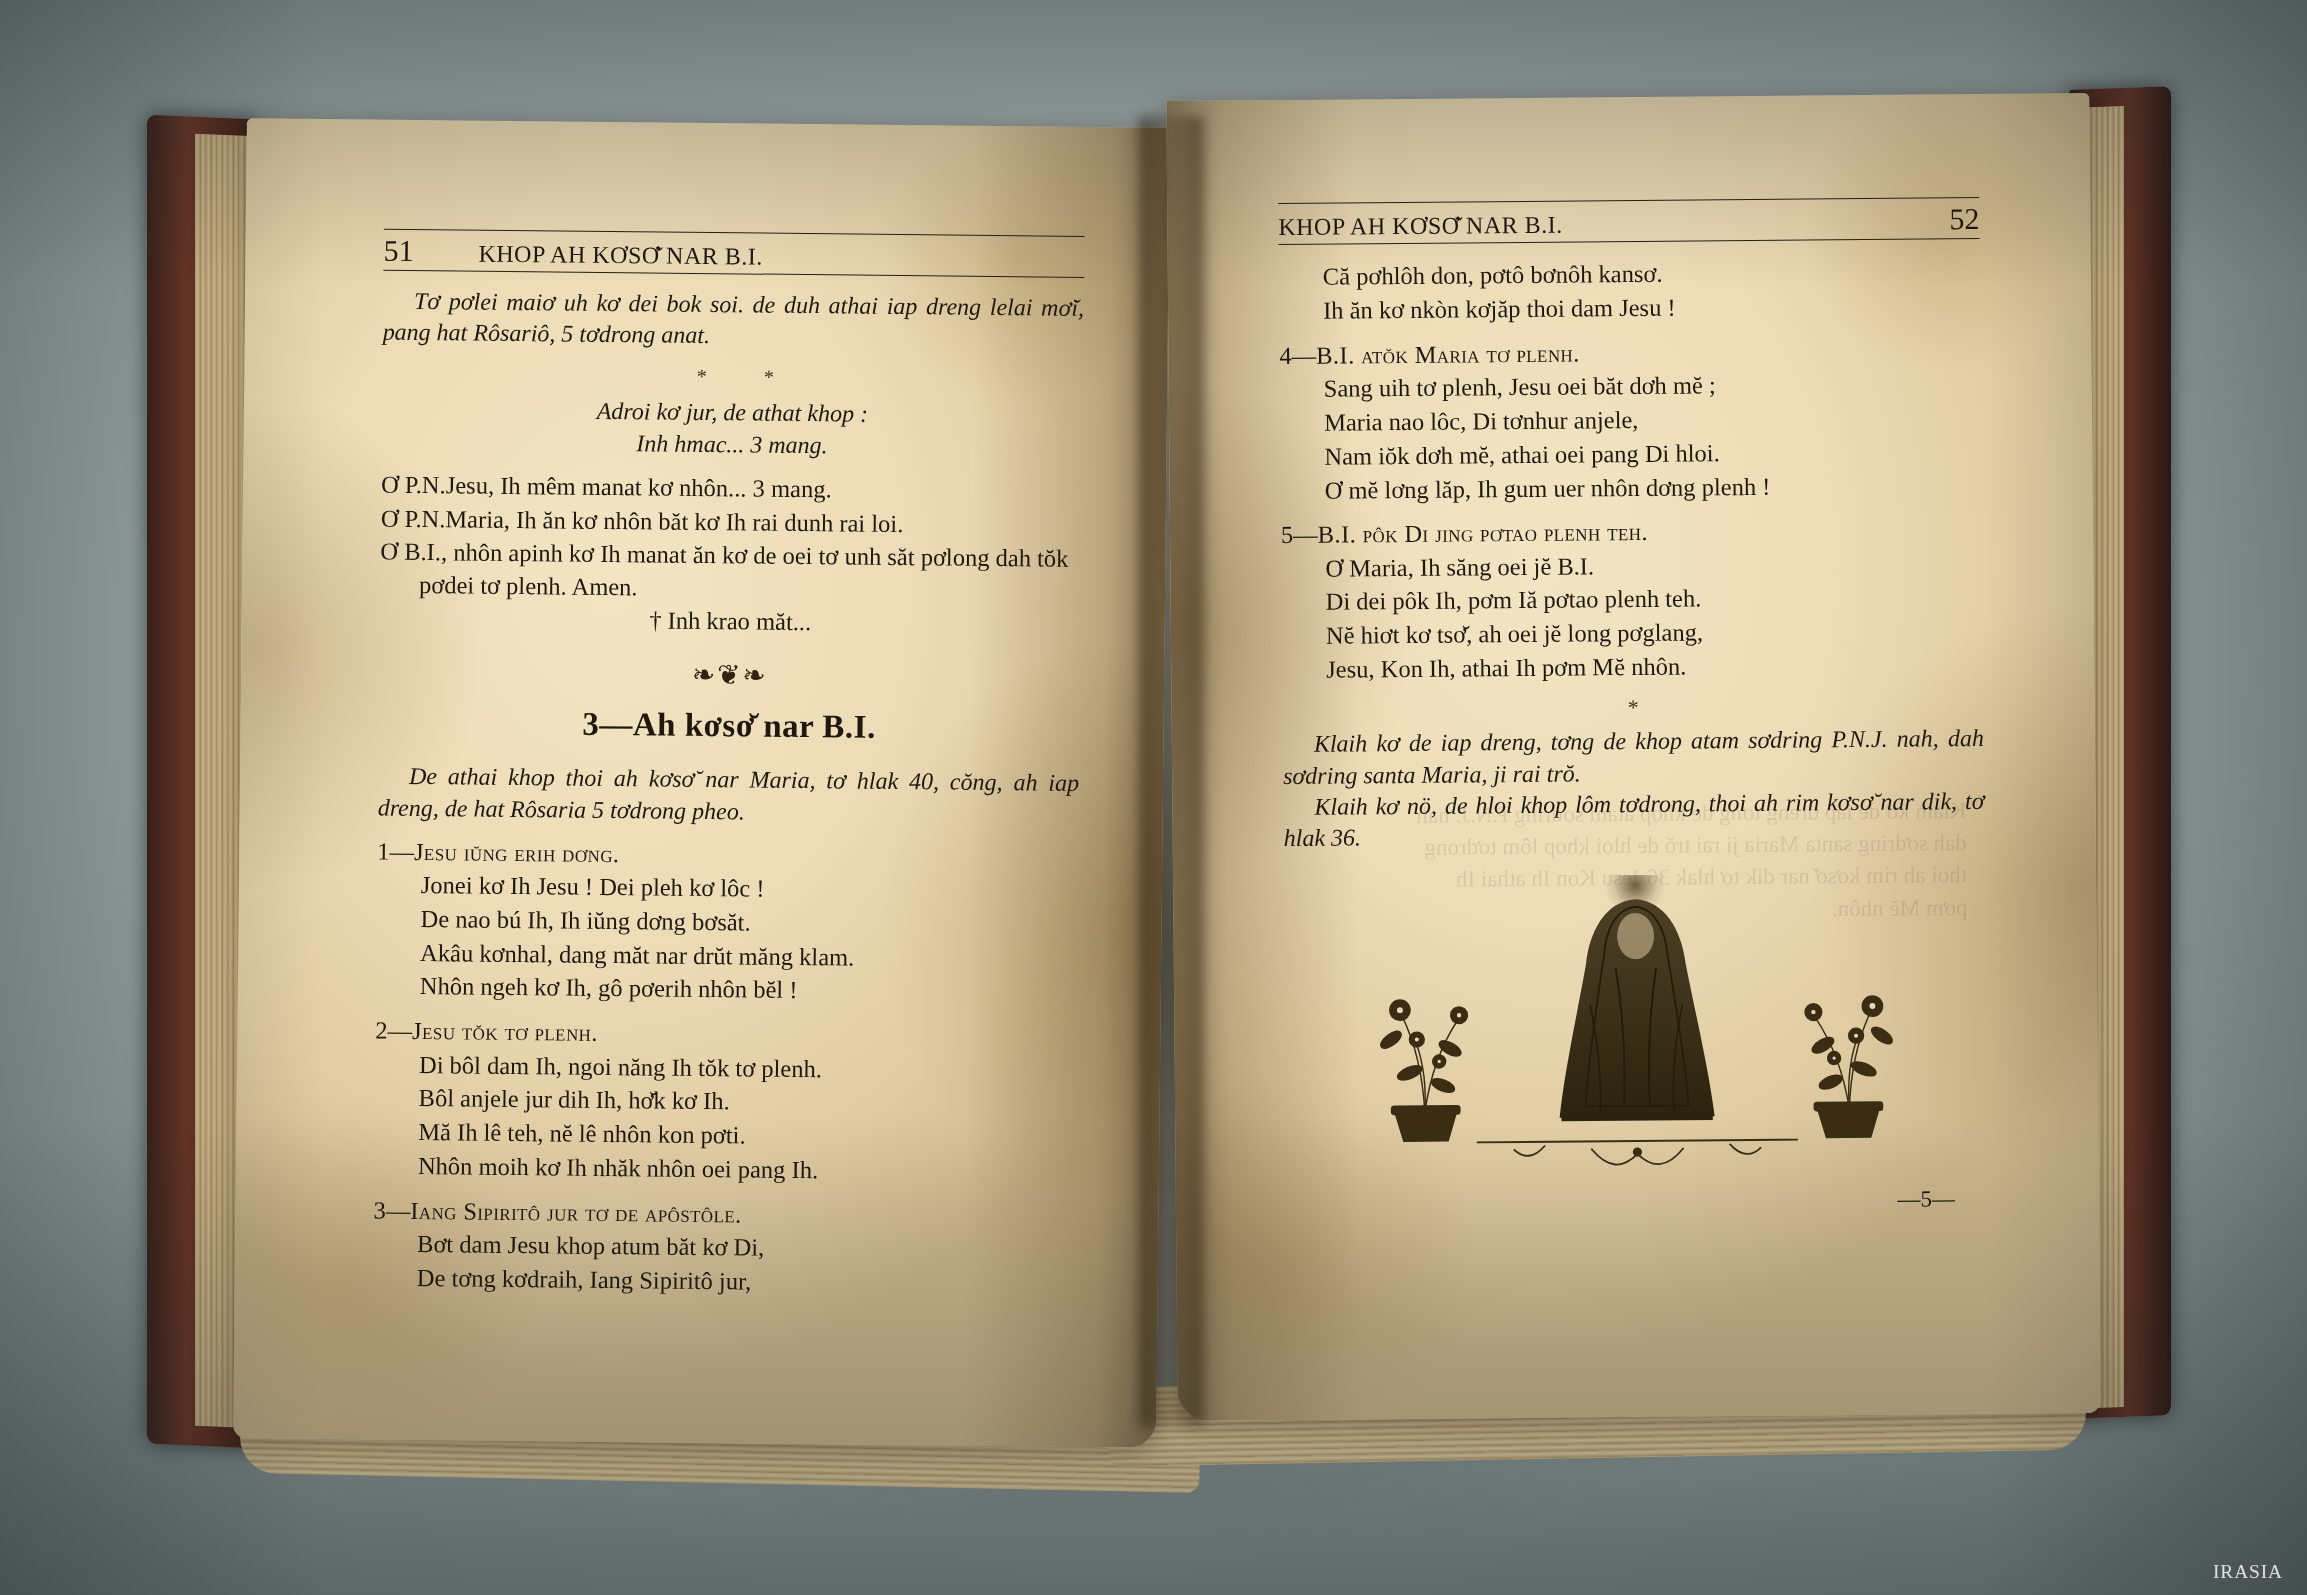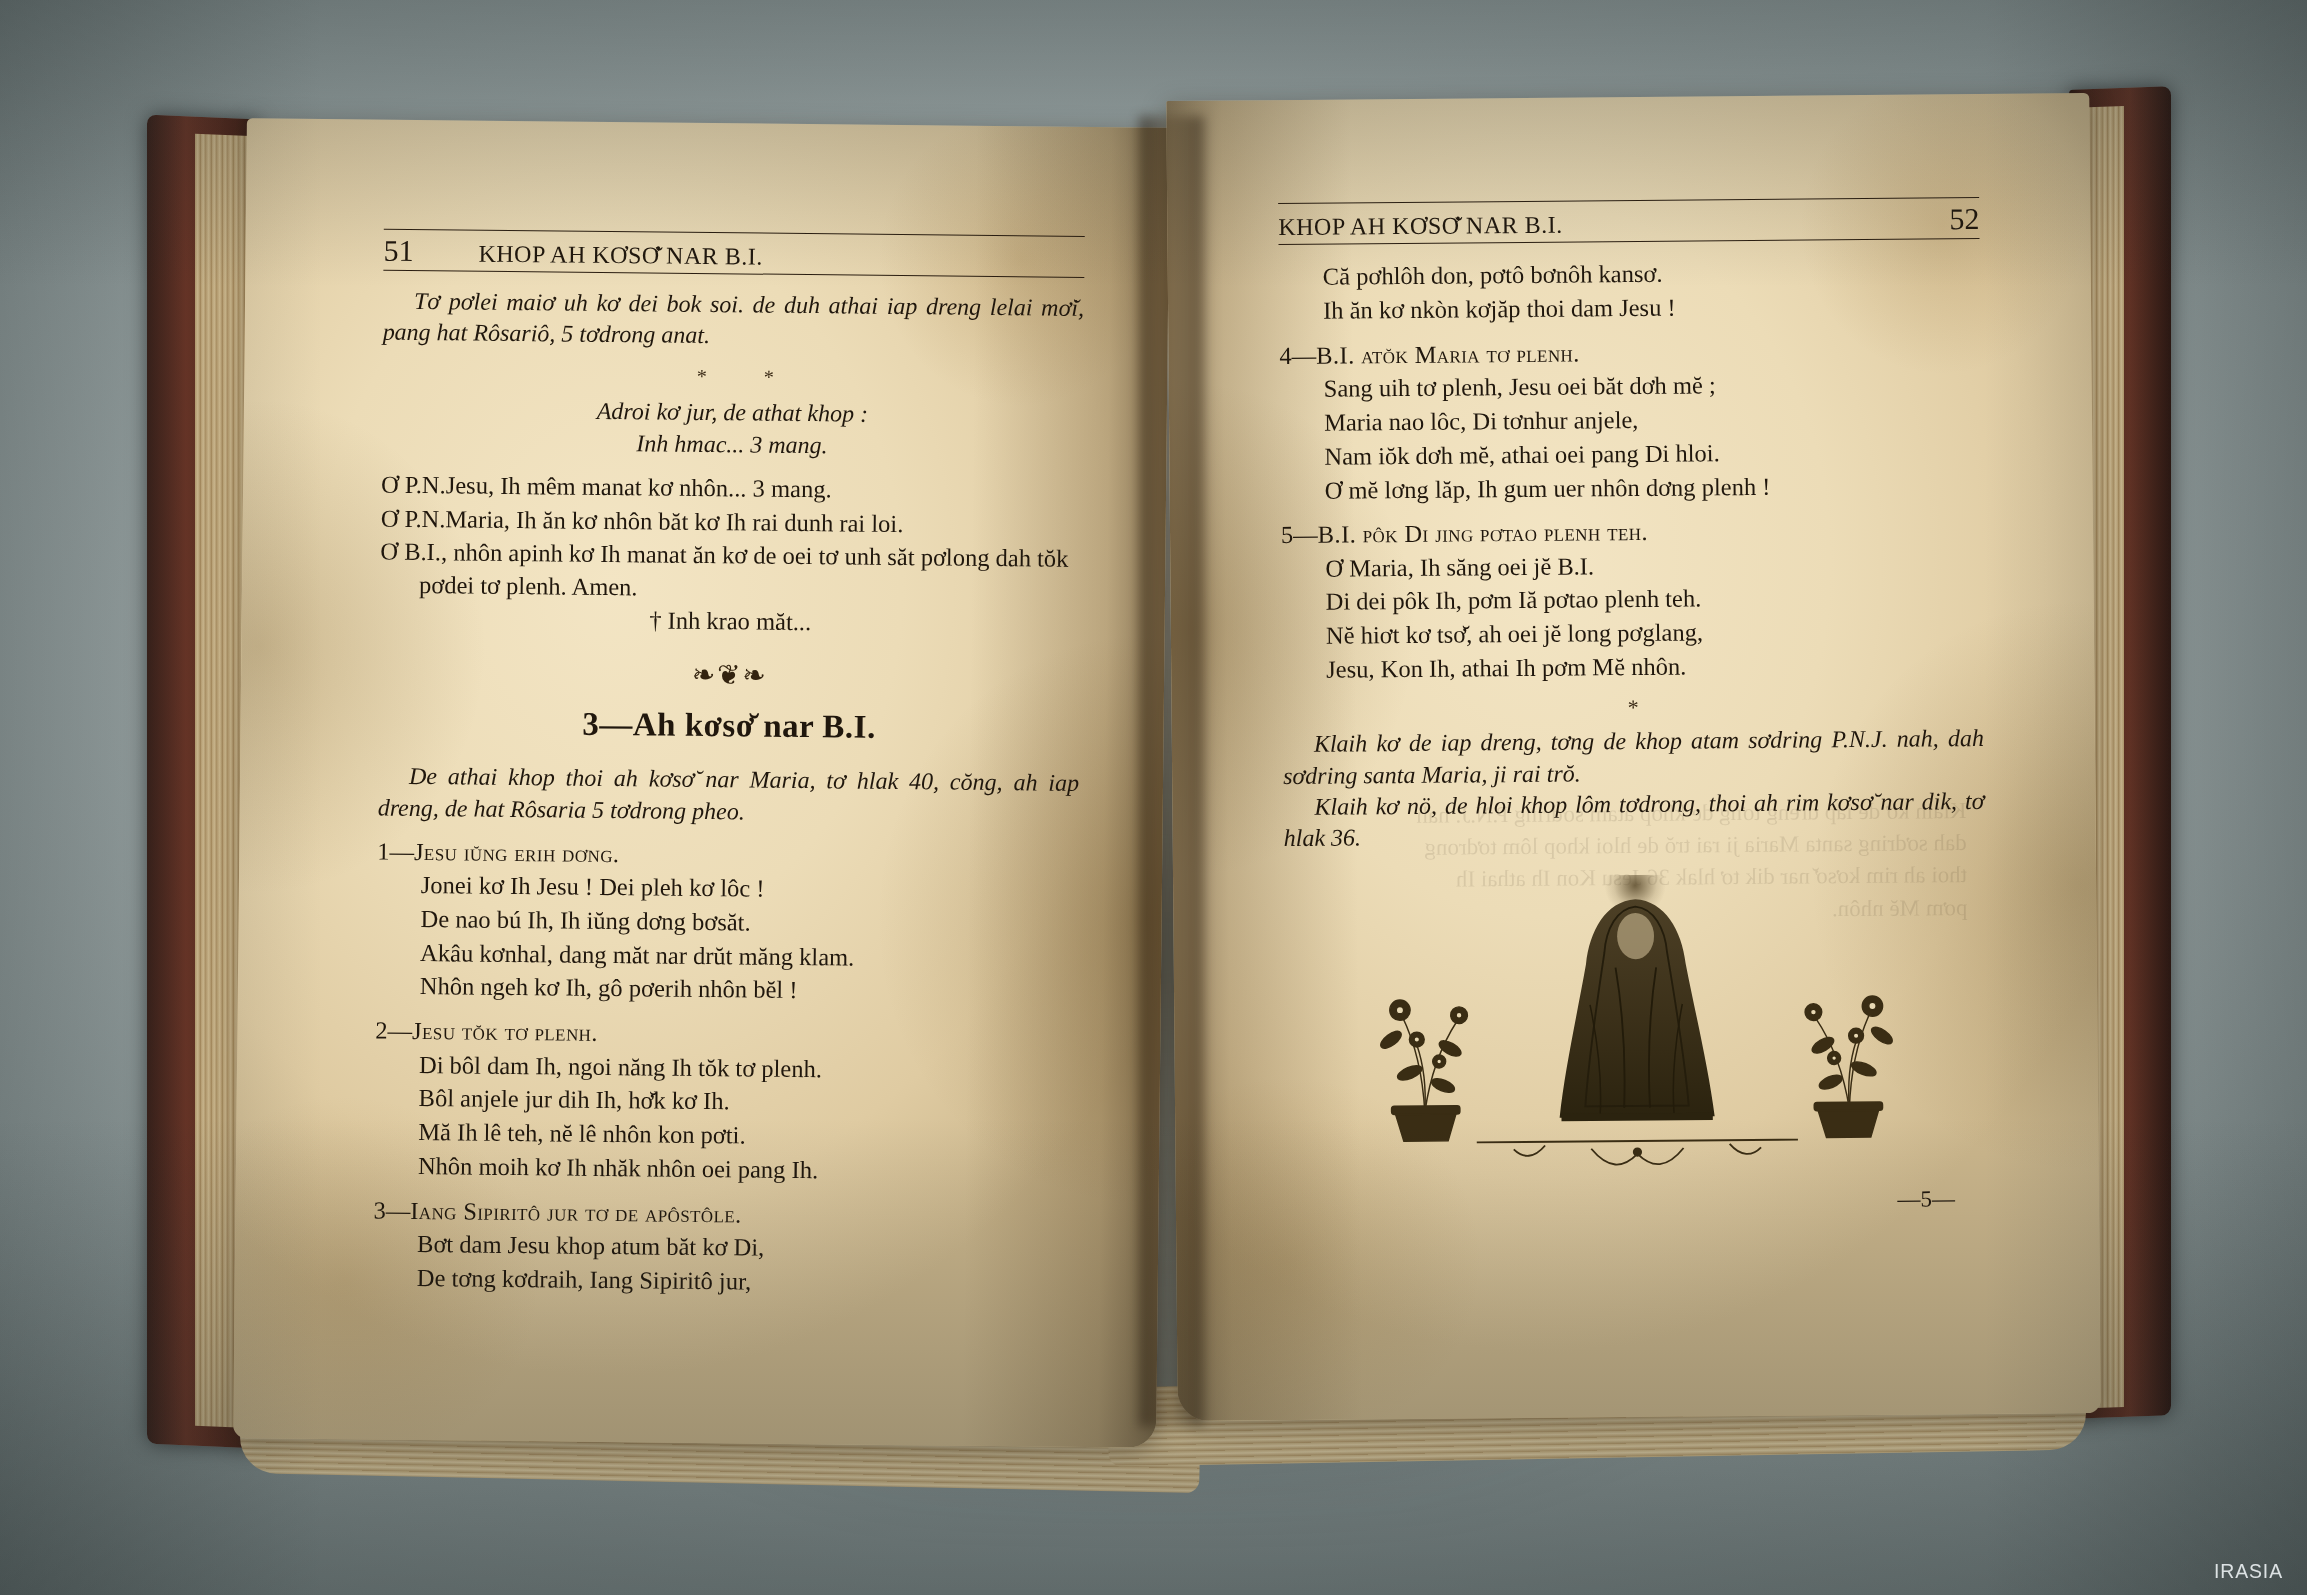--- a/index.html
+++ b/index.html
@@ -291,21 +291,21 @@
     height: 305px;
   }
   .engraving svg { display:block; }
 
   
   .watermark {
     position: absolute;
     right: 24px;
     bottom: 13px;
     color: #e9eef0;
-    font-family: Liberation Sans, sans-serif;
+    font-family: Liberation Serif, serif;
     font-size: 19.4px;
     letter-spacing: 0.9px;
     opacity: .92;
   }
   
   .ghost {
     position: absolute;
     left: 240px;
     top: 701px;
     width: 554px;

